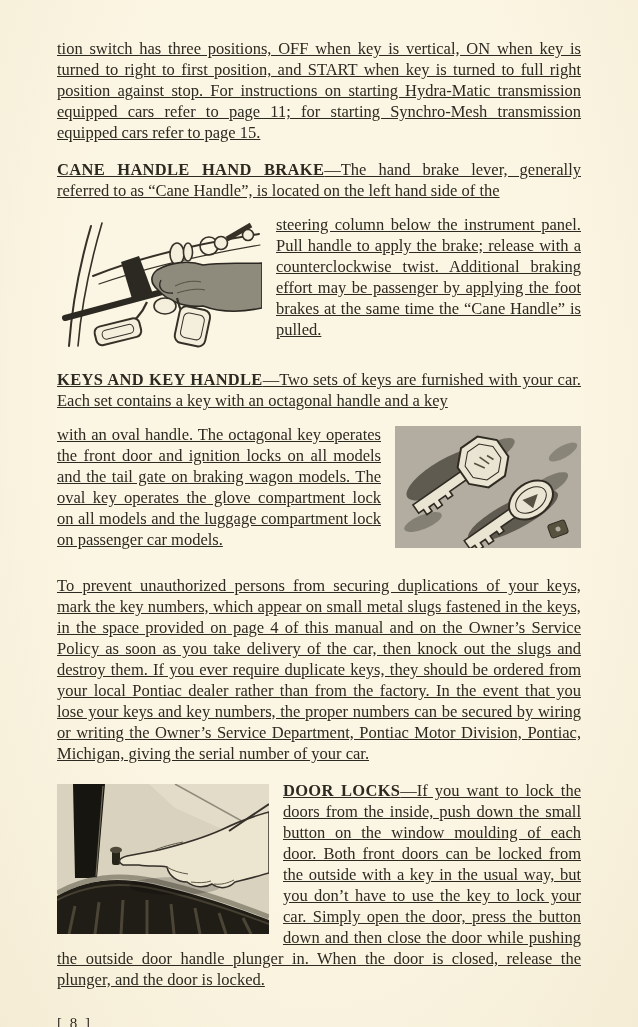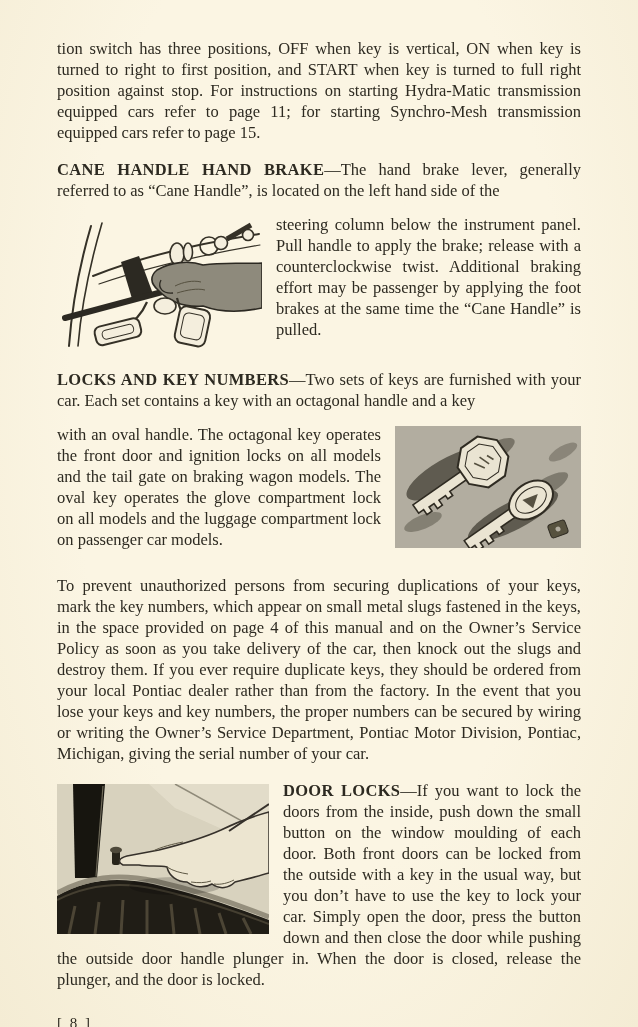--- a/index.html
+++ b/index.html
@@ -6,20 +6,21 @@
   body {
     width:638px; height:1027px; overflow:hidden;
     background: radial-gradient(ellipse at 50% 38%, #fbf5e3 55%, #f4ecd4 100%);
     font-family: "Liberation Serif", serif;
     color:#2d2a21;
   }
   .page {
     box-sizing:border-box;
     width:638px; height:1027px;
     padding:38px 57px 24px 57px;
+    text-decoration:underline;
   }
   p.body {
     font-size:16.5px; line-height:21px;
     text-align:justify; margin:0 0 13px 0;
   }
   .head { font-weight:700; letter-spacing:.3px; }
   .section { margin:16px 0 12px 0; }
   .section::after { content:""; display:block; clear:both; }
   .lead-par { margin-bottom:1px; }
   .illus { display:block; }
@@ -75,21 +76,21 @@
           <rect x="-16" y="-18" width="31" height="37" rx="7" fill="#f4eedd" stroke="#353127" stroke-width="2"></rect>
           <rect x="-11" y="-12" width="21" height="25" rx="5" fill="none" stroke="#353127" stroke-width="1"></rect>
         </g>
       </svg>
       <p class="body">steering column below the instrument panel. Pull handle to apply the brake; release with a counterclockwise twist. Additional braking effort may be passenger by applying the foot brakes at the same time the “Cane Handle” is pulled.</p>
     </div>
   </div>
 
   <div class="section">
     <p class="body lead-par">
-      <b class="head">LOCKS AND KEY NUMBERS</b><span>—Two sets of keys are furnished with your car. Each set contains a key with an octagonal handle and a key</span>
+      <b class="head">KEYS AND KEY HANDLE</b><span>—Two sets of keys are furnished with your car. Each set contains a key with an octagonal handle and a key</span>
     </p>
     <div>
       <svg class="illus illus-right keys-illus" viewBox="0 0 186 122">
         <rect width="186" height="122" fill="#b2ada0"></rect>
         <g fill="#3f3b30">
           <ellipse cx="52" cy="48" rx="46" ry="15" transform="rotate(-30 52 48)" opacity="0.72"></ellipse>
           <ellipse cx="95" cy="28" rx="28" ry="9" transform="rotate(-30 95 28)" opacity="0.5"></ellipse>
           <ellipse cx="118" cy="90" rx="50" ry="14" transform="rotate(-27 118 90)" opacity="0.72"></ellipse>
           <ellipse cx="152" cy="60" rx="24" ry="8" transform="rotate(-30 152 60)" opacity="0.45"></ellipse>
           <ellipse cx="28" cy="96" rx="20" ry="7" transform="rotate(-22 28 96)" opacity="0.4"></ellipse>

